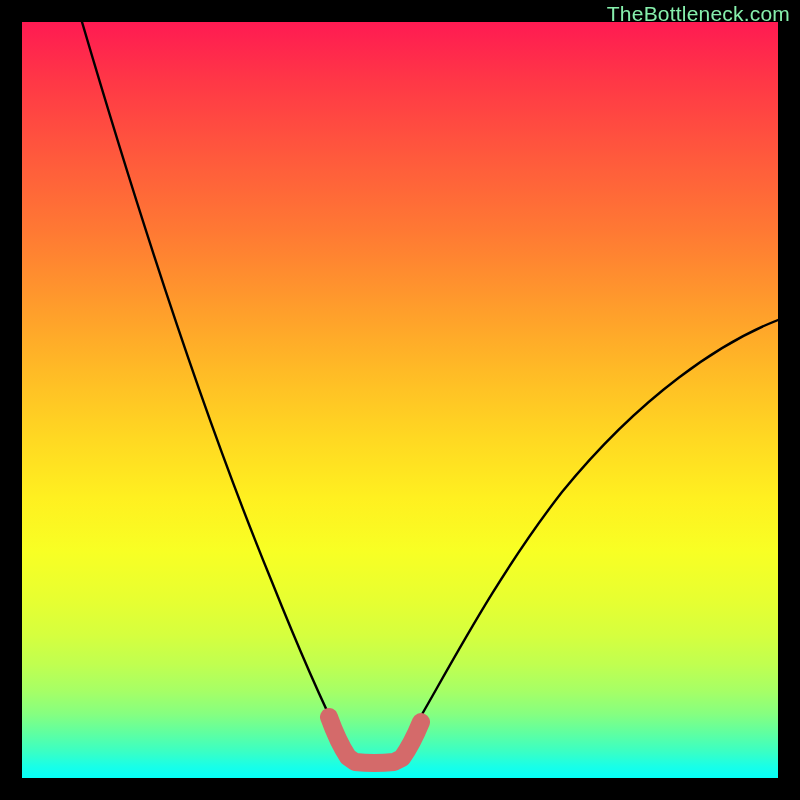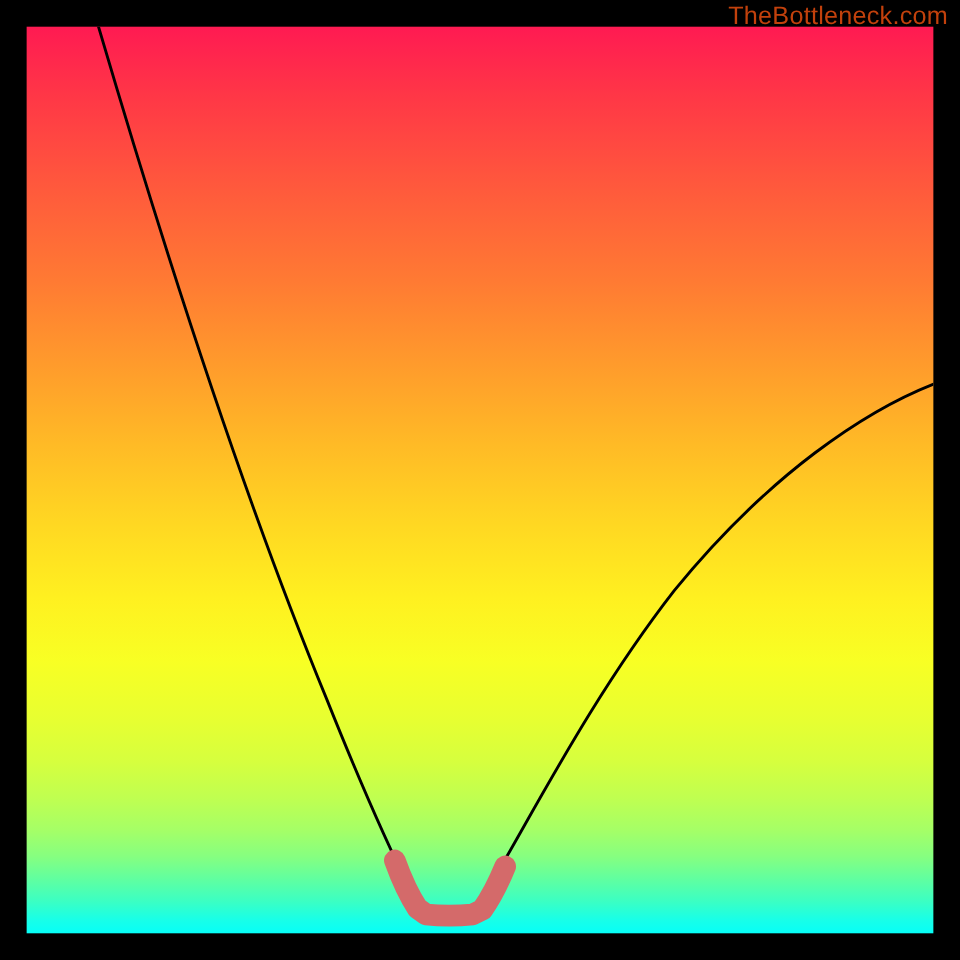--- a/index.html
+++ b/index.html
@@ -45,21 +45,21 @@
       #60ffa0 94%,
       #3affc4 96.5%,
       #18ffe8 98.5%,
       #06fff8 100%
     );
   }
   .watermark {
     position: absolute;
     top: 2px;
     right: 10px;
-    color: #c2410c;
+    color: #86efac;
     font-size: 21px;
     font-weight: 500;
     letter-spacing: 0.2px;
     user-select: none;
   }
   svg.curves {
     position: absolute;
     inset: 0;
   }
 </style>

